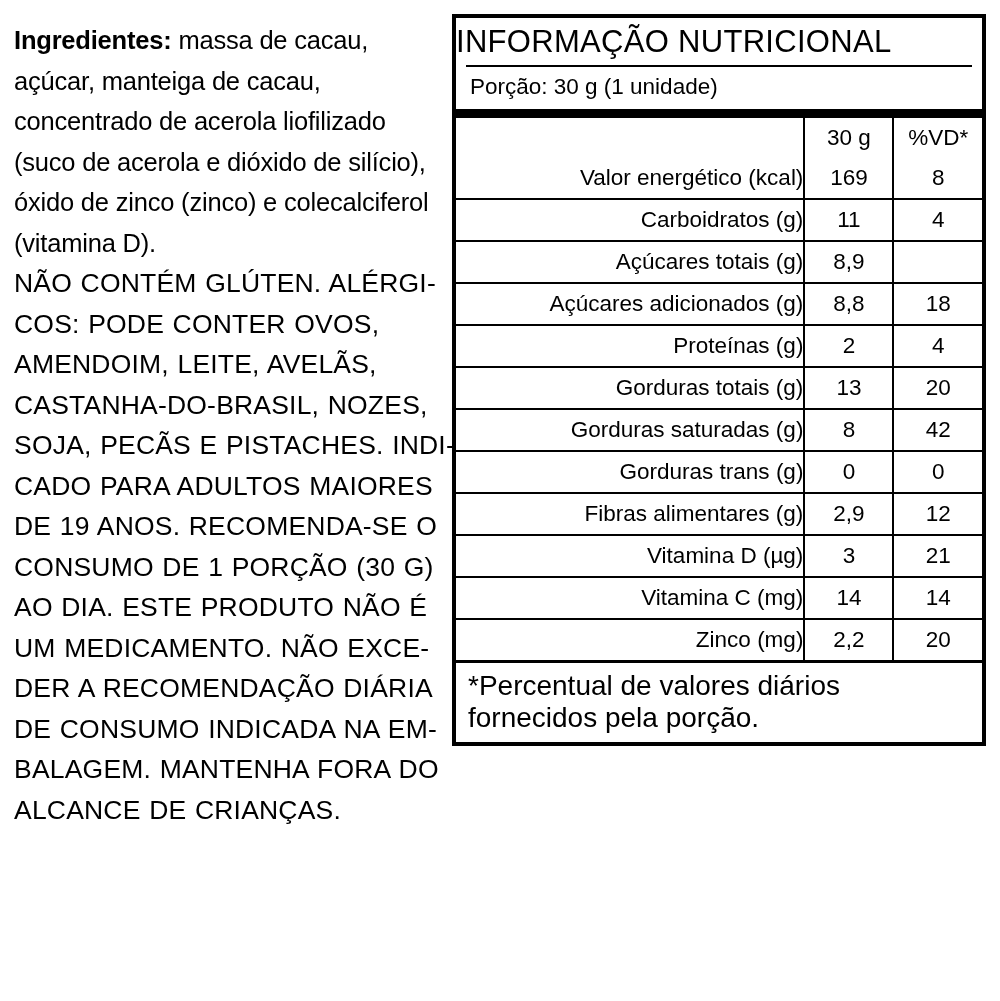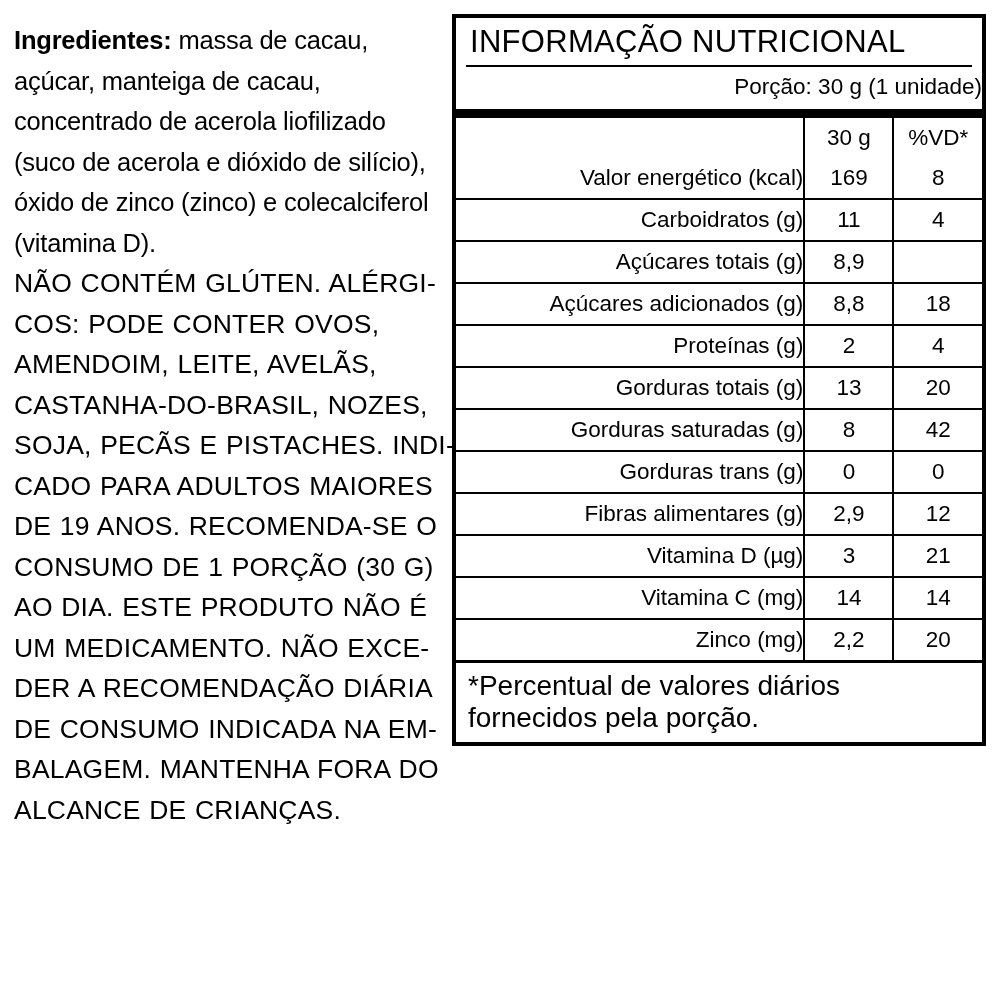--- a/index.html
+++ b/index.html
@@ -59,33 +59,32 @@
     left: 452px;
     top: 14px;
     width: 534px;
     border: 4px solid #000;
     box-sizing: border-box;
     background: #fff;
   }
   #nutrition-title {
     font-size: 31px;
     letter-spacing: 0.3px;
-    padding: 8px 0 8px 14px;
+    padding: 8px 0 8px 0;
     line-height: 1.0;
   }
   .title-rule {
     height: 2px;
     background: #000;
     margin: 0 10px;
   }
   #portion-row {
     font-size: 22.5px;
     padding: 8px 0 9px 14px;
     line-height: 1.1;
-    text-align: right;
   }
   .thick-rule {
     height: 9px;
     background: #000;
   }
 
   table.nutri {
     width: 100%;
     border-collapse: collapse;
     font-size: 22.5px;

